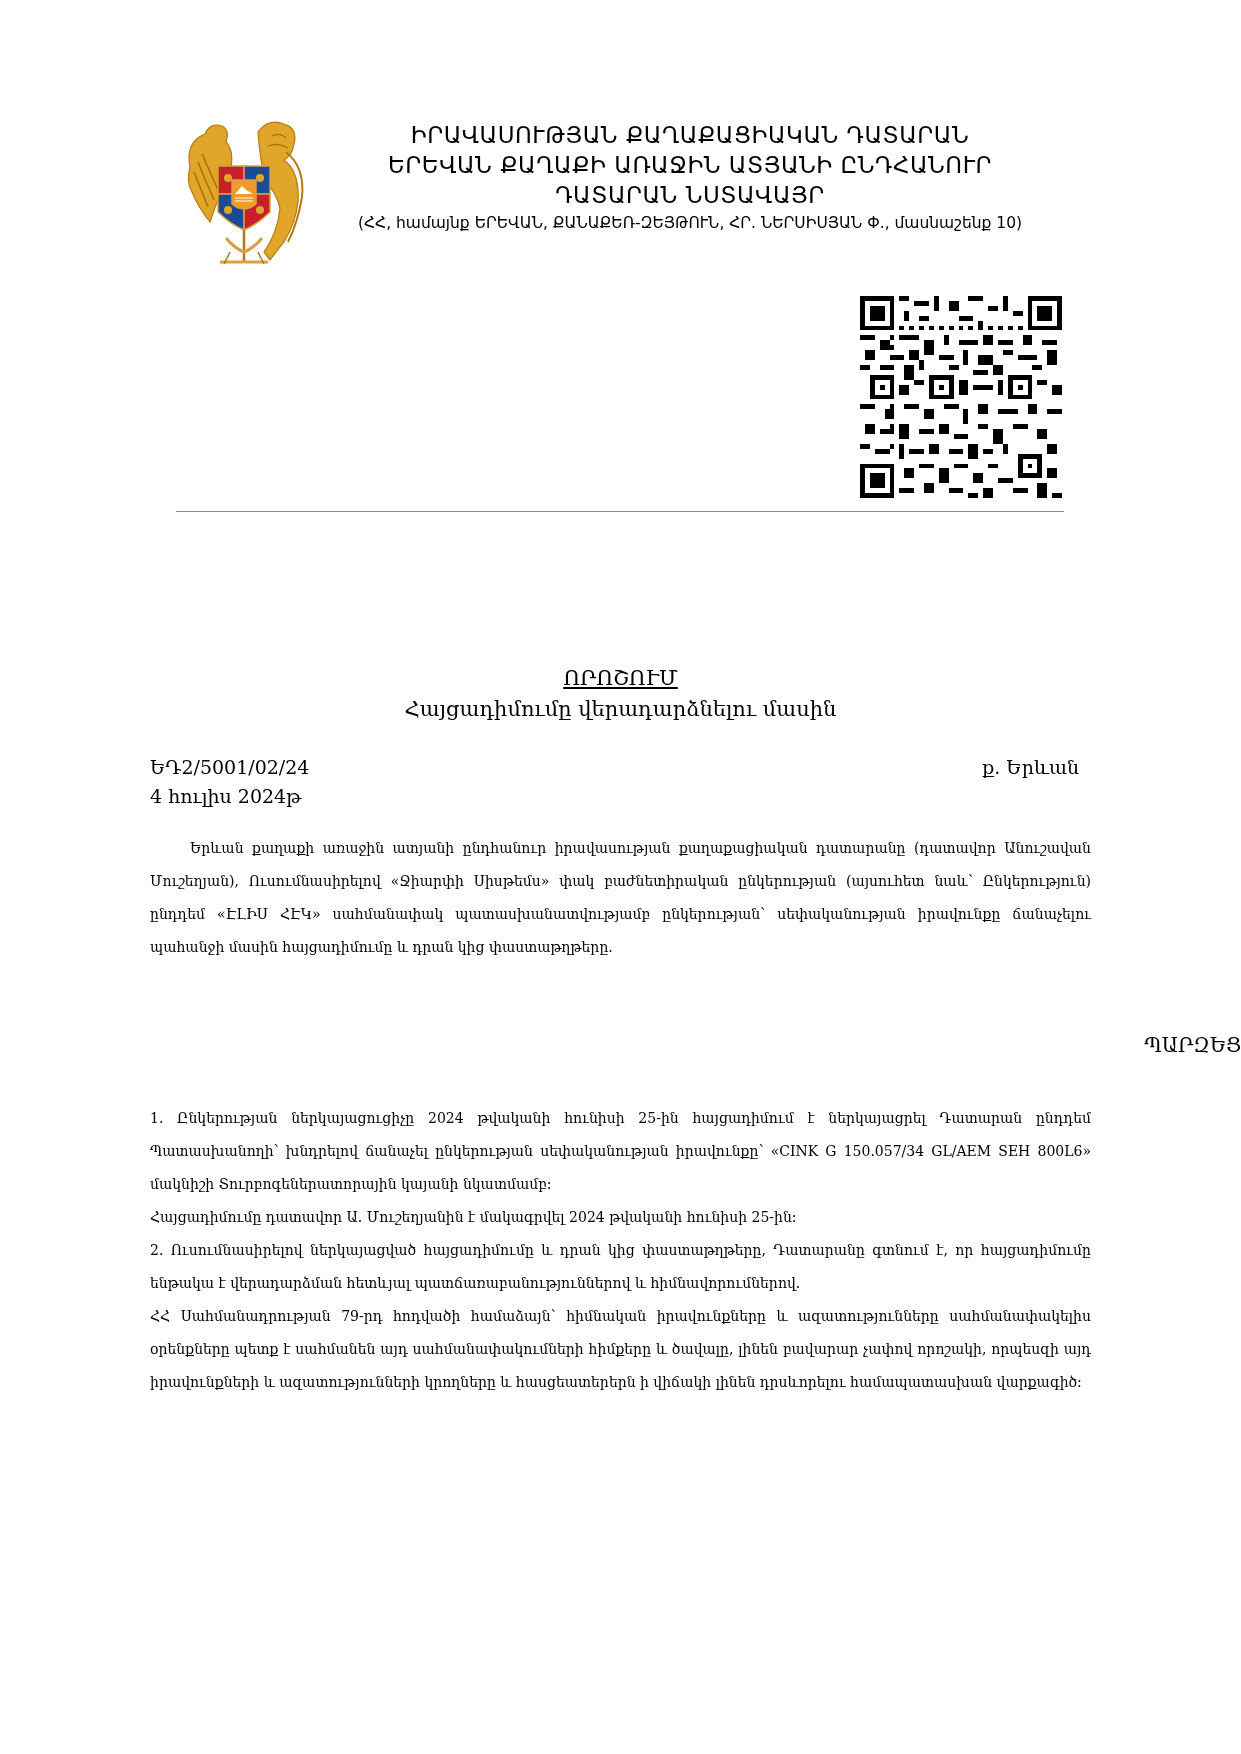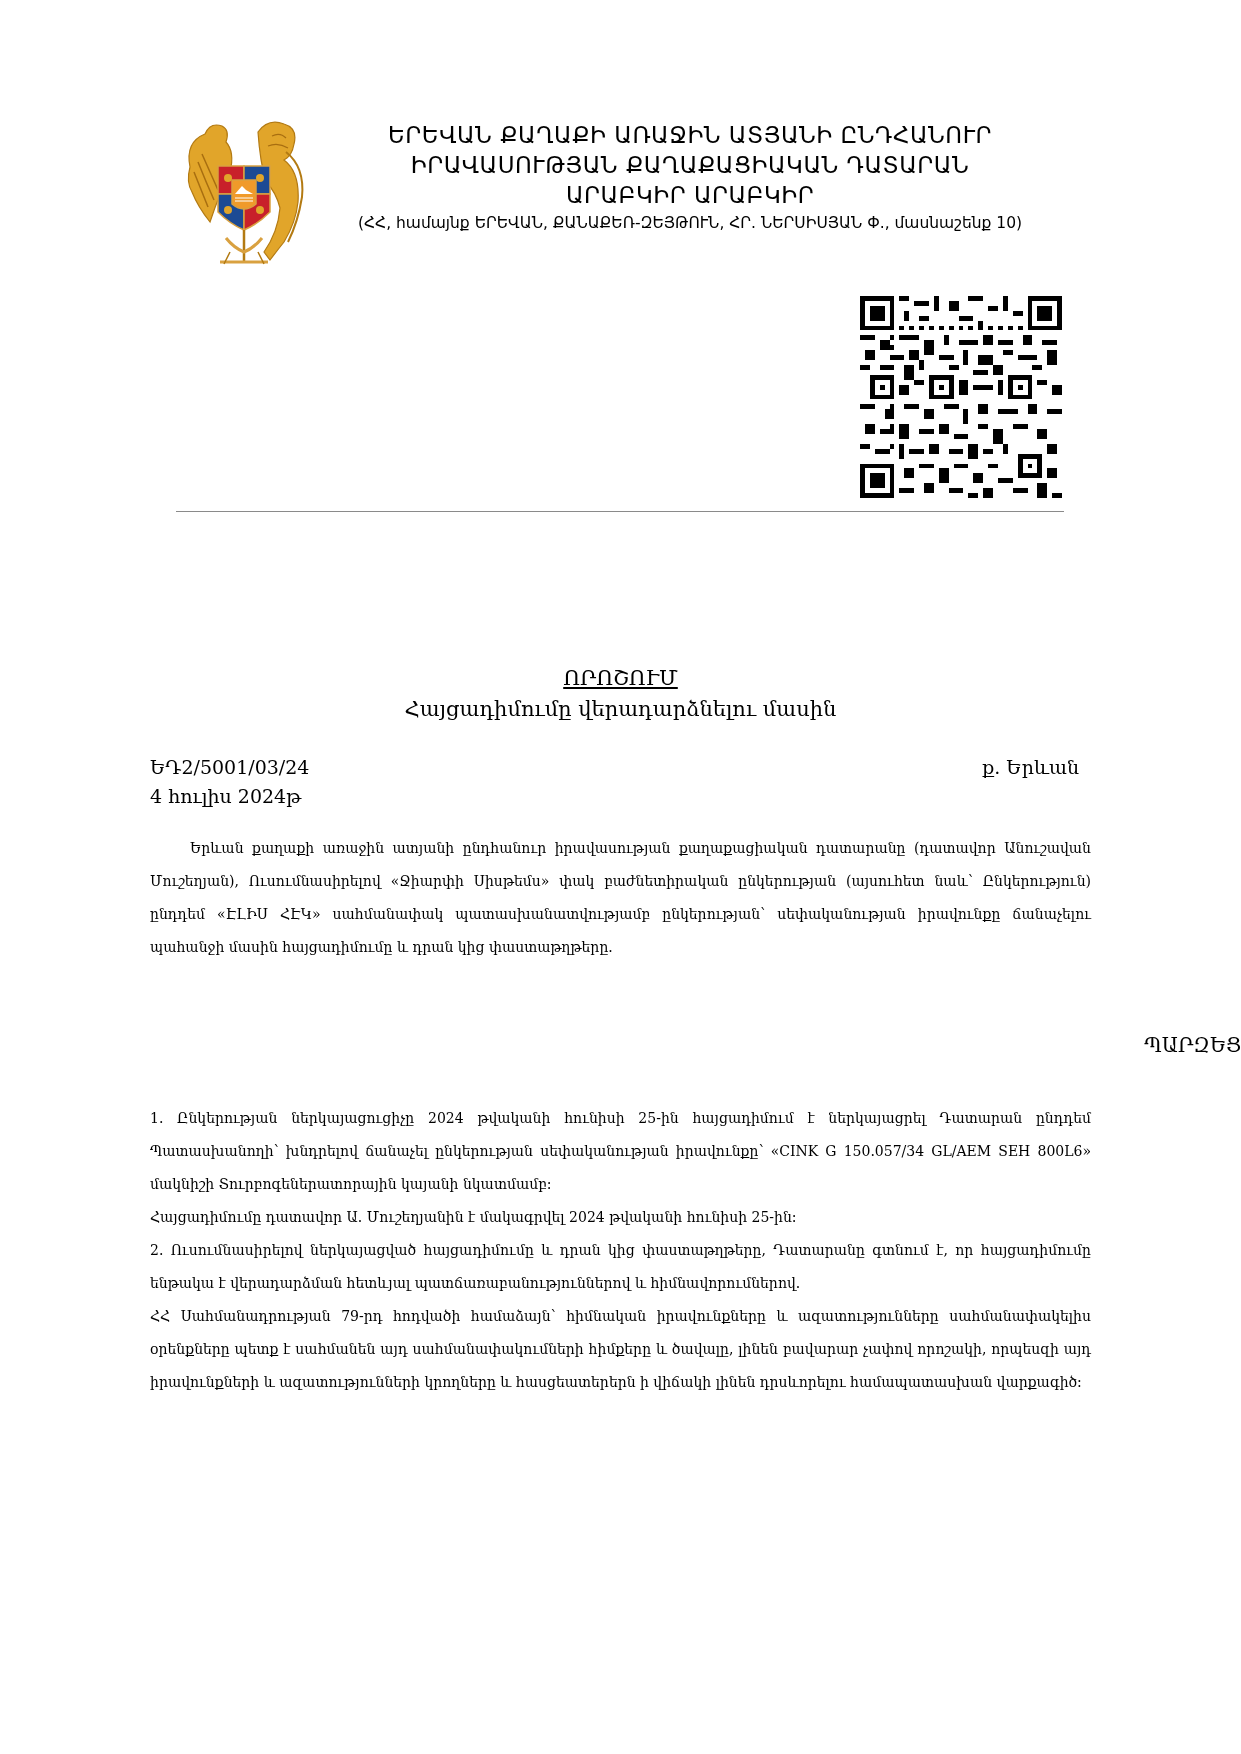--- a/index.html
+++ b/index.html
@@ -133,23 +133,23 @@
     </g>
 
     <path d="M64 118 V150" stroke="#b37a12" stroke-width="2.5"></path>
     <path d="M46 126 Q54 136 64 140 Q74 136 82 126" stroke="#d9a140" stroke-width="3" fill="none"></path>
     <path d="M40 150 H88" stroke="#d9a140" stroke-width="3"></path>
     <path d="M50 140 L44 152 M78 140 L84 152" stroke="#b37a12" stroke-width="1.5"></path>
   </svg>
 </div>
 
 <div class="court-header">
+  <div class="court-line">ԻՐԱՎԱՍՈՒԹՅԱՆ ՔԱՂԱՔԱՑԻԱԿԱՆ ԴԱՏԱՐԱՆ</div>
   <div class="court-line">ԵՐԵՎԱՆ ՔԱՂԱՔԻ ԱՌԱՋԻՆ ԱՏՅԱՆԻ ԸՆԴՀԱՆՈՒՐ</div>
-  <div class="court-line">ԻՐԱՎԱՍՈՒԹՅԱՆ ՔԱՂԱՔԱՑԻԱԿԱՆ ԴԱՏԱՐԱՆ</div>
-  <div class="court-line">ԱՐԱԲԿԻՐ ԱՐԱԲԿԻՐ</div>
+  <div class="court-line">ԴԱՏԱՐԱՆ ՆՍՏԱՎԱՅՐ</div>
   <div class="court-address">(ՀՀ, համայնք ԵՐԵՎԱՆ, ՔԱՆԱՔԵՌ-ԶԵՅԹՈՒՆ, ՀՐ. ՆԵՐՍԻՍՅԱՆ Փ., մասնաշենք 10)</div>
 </div>
 
 <div class="qr">
   <svg width="202" height="202" viewBox="0 0 41 41" shape-rendering="crispEdges">
     <rect width="41" height="41" fill="#fff"></rect>
 
     <g fill="#000">
       <rect x="0" y="0" width="7" height="7"></rect>
         <rect x="1" y="1" width="5" height="5" fill="#fff"></rect>
@@ -286,21 +286,21 @@
         <rect x="6" y="30" width="1" height="1"></rect>
     </g>
   </svg>
 </div>
 
 <div class="divider"></div>
 
 <div class="decision-title t1">ՈՐՈՇՈՒՄ</div>
 <div class="decision-title t2">Հայցադիմումը վերադարձնելու մասին</div>
 
-<div class="meta case-no">ԵԴ2/5001/03/24</div>
+<div class="meta case-no">ԵԴ2/5001/02/24</div>
 <div class="meta date">4 հուլիս 2024թ</div>
 <div class="meta city">ք. Երևան</div>
 
 <div class="body-text intro">Երևան քաղաքի առաջին ատյանի ընդհանուր իրավասության քաղաքացիական դատարանը (դատավոր Անուշավան Մուշեղյան), Ուսումնասիրելով «Ջիարփի Սիսթեմս» փակ բաժնետիրական ընկերության (այսուհետ նաև՝ Ընկերություն) ընդդեմ «ԷԼԻՍ ՀԷԿ» սահմանափակ պատասխանատվությամբ ընկերության՝ սեփականության իրավունքը ճանաչելու պահանջի մասին հայցադիմումը և դրան կից փաստաթղթերը.</div>
 
 <div class="resolve">ՊԱՐԶԵՑ</div>
 
 <div class="body-text main-text">
   <p>1. Ընկերության ներկայացուցիչը 2024 թվականի հունիսի 25-ին հայցադիմում է ներկայացրել Դատարան ընդդեմ Պատասխանողի՝ խնդրելով ճանաչել ընկերության սեփականության իրավունքը՝ «CINK G 150.057/34 GL/AEM SEH 800L6» մակնիշի Տուրբոգեներատորային կայանի նկատմամբ:</p>
   <p class="tight">Հայցադիմումը դատավոր Ա. Մուշեղյանին է մակագրվել 2024 թվականի հունիսի 25-ին:</p>

